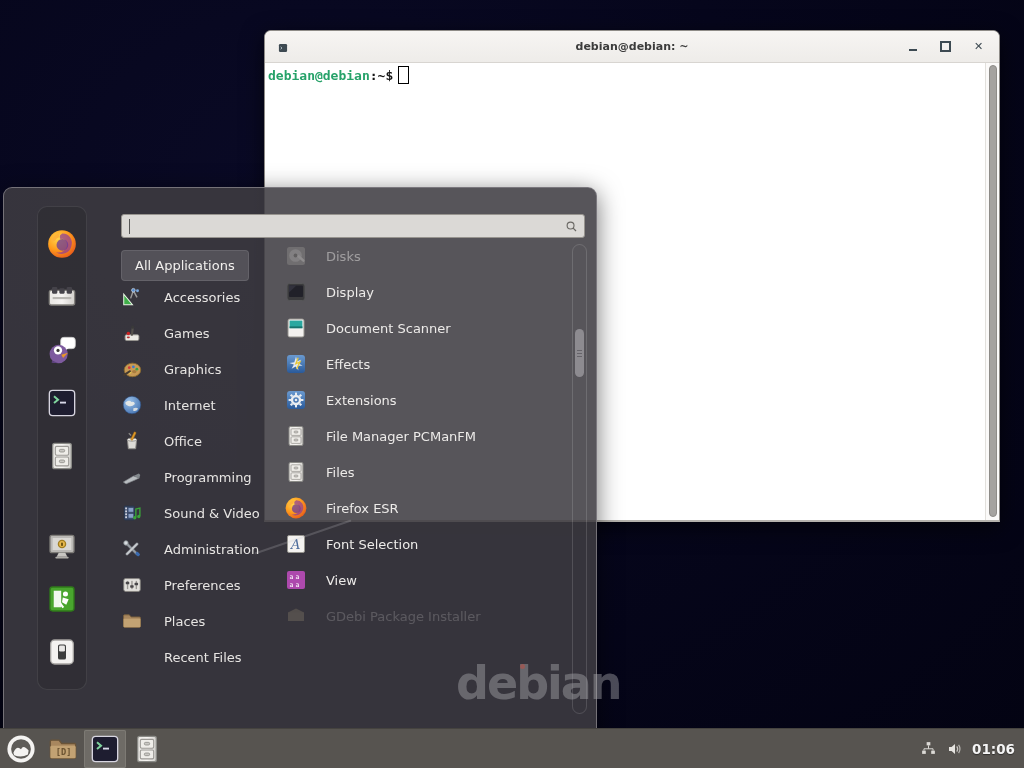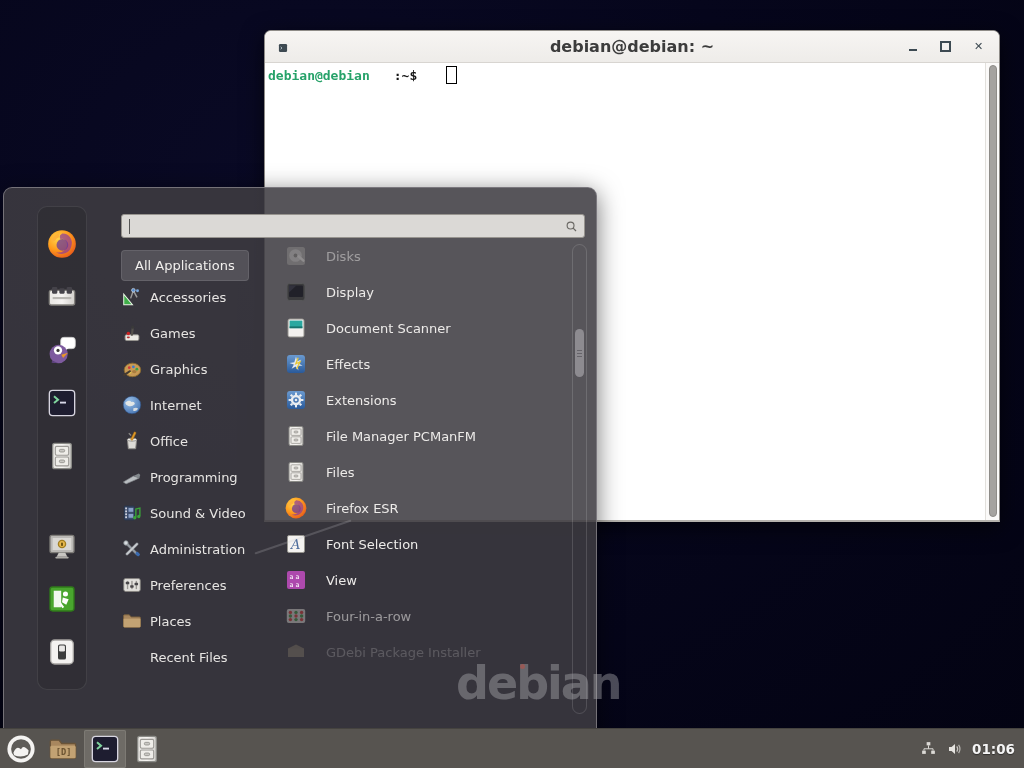--- a/index.html
+++ b/index.html
@@ -6,32 +6,32 @@
   #screen{position:relative;width:1024px;height:768px;overflow:hidden;
     font-family:"DejaVu Sans","Liberation Sans",sans-serif;
     background:radial-gradient(ellipse at 30% 25%, #0a0a26 0%, #06061c 45%, #030312 100%);}
   
   #terminal{position:absolute;left:264px;top:30px;width:736px;height:492px;
     border-radius:7px 7px 0 0;box-shadow:0 6px 22px rgba(0,0,0,.6);
     border:1px solid #8f8c88;border-bottom:2px solid #b5b2ad;background:#fff;z-index:10;
     display:flex;flex-direction:column;box-sizing:border-box;}
   .titlebar{height:31px;flex:0 0 31px;background:linear-gradient(#f7f5f3,#eeece9);
     border-radius:6px 6px 0 0;border-bottom:1px solid #d8d5d1;display:flex;align-items:center;position:relative;}
-  .titlebar .title{position:absolute;left:0;right:0;text-align:center;font-size:16px;font-weight:bold;color:#3c3c3c;}
+  .titlebar .title{position:absolute;left:0;right:0;text-align:center;font-size:11px;font-weight:bold;color:#3c3c3c;}
   .mini-icon{margin-left:11px;width:14px;height:14px;z-index:2;}
   .win-btns{position:absolute;right:12px;top:0;height:31px;display:flex;align-items:center;gap:16px;}
   .win-btn{width:17px;height:17px;display:flex;align-items:center;justify-content:center;color:#3d4a52;font-size:10px;cursor:default;}
   .glyph-min{width:8px;height:0;border-bottom:2px solid #3d4a52;margin-top:6px;}
   .glyph-max{width:7px;height:7px;border:2px solid #3d4a52;}
   .glyph-close{font-weight:bold;font-size:11px;line-height:1;}
   .menubar{height:28px;flex:0 0 28px;background:#f8f6f4;border-bottom:1px solid #e3e0dc;
     display:flex;align-items:center;padding-left:10px;}
   .menubar span{padding:3px 9px;font-size:13px;color:#2d3436;}
   .term-body{flex:1;background:#fff;position:relative;font-family:"DejaVu Sans Mono","Liberation Mono",monospace;}
-  .prompt{position:absolute;left:3px;top:3px;font-size:13px;font-weight:bold;display:flex;align-items:center;gap:24px;}
+  .prompt{position:absolute;left:3px;top:3px;font-size:13px;font-weight:bold;display:flex;align-items:center;}
   .prompt .user{color:#26a269;}
   .prompt .suffix{color:#161616;}
   .cursor{display:inline-block;width:9px;height:16px;border:1.5px solid #000;margin-left:5px;}
   .term-scroll{position:absolute;top:0;right:0;bottom:0;width:13px;background:#fbfaf9;border-left:1px solid #e2e0dc;}
   .term-thumb{position:absolute;top:2px;right:2px;width:8px;height:calc(100% - 5px);background:#a5a3a0;border:1px solid #8e8c88;border-radius:5px;box-sizing:border-box;}
   
   #app-menu{position:absolute;left:3px;top:187px;width:594px;height:682px;z-index:20;
     background:rgba(62,60,66,0.87);border:1px solid rgba(128,126,132,0.85);border-radius:9px;
     box-shadow:0 5px 24px rgba(0,0,0,0.55);box-sizing:border-box;}
   .sb-panel{position:absolute;left:33px;top:18px;width:50px;height:484px;border-radius:10px;
@@ -42,21 +42,21 @@
   .searchwrap{position:absolute;left:117px;top:26px;width:464px;height:24px;background:#dbd9d6;
     border:1px solid #97948f;border-radius:3px;box-sizing:border-box;display:flex;align-items:center;}
   .searchwrap input{flex:1;border:none;background:transparent;outline:none;height:100%;
     font-size:13px;color:#222;padding:0 4px 0 7px;font-family:inherit;}
   .caret{position:absolute;left:7px;top:4px;width:1px;height:15px;background:#555;}
   .search-ic{margin-right:5px;width:15px;height:15px;flex:0 0 15px;}
   .allapps{position:absolute;left:117px;top:62px;height:29px;padding:0 13px;display:inline-flex;align-items:center;
     background:rgba(255,255,255,0.14);border:1px solid rgba(255,255,255,0.10);border-radius:4px;
     color:#f1efed;font-size:13px;cursor:pointer;}
   .cats{position:absolute;left:117px;top:91px;width:150px;}
-  .cat-row{height:36px;display:flex;align-items:center;gap:7px;cursor:pointer;}
+  .cat-row{height:36px;display:flex;align-items:center;gap:21px;cursor:pointer;}
   .cat-row .lbl{font-size:13px;color:#e7e5e3;}
   .apps{position:absolute;left:280px;top:50px;width:286px;}
   .app-row{height:36px;display:flex;align-items:center;gap:18px;cursor:pointer;}
   .app-row .lbl{font-size:13px;color:#edebe9;}
   .app-row.fade1{opacity:0.48;}
   .app-row.fade2{opacity:0.55;}
   .app-row.fade3{opacity:0.20;}
   .menu-scroll{position:absolute;left:568px;top:56px;width:15px;height:470px;
     border:1px solid rgba(255,255,255,0.14);border-radius:8px;box-sizing:border-box;}
   .menu-thumb{position:absolute;left:2px;top:84px;width:9px;height:48px;background:#8d8b90;border-radius:5px;
@@ -485,39 +485,20 @@
         <div class="app-row">
           <span style="width: 24px; height: 24px; display: inline-flex; flex: 0 0 24px;">
             <svg width="24" height="24" viewBox="0 0 24 24">
               <rect x="3" y="3" width="18" height="18" rx="2" fill="#ad49ad"></rect>
               <text x="5.4" y="11.4" font-family="DejaVu Sans, sans-serif" font-size="6.6" fill="#fff">a a</text>
               <text x="5.4" y="19" font-family="DejaVu Sans, sans-serif" font-size="6.6" fill="#fff">a a</text>
             </svg>
           </span>
           <span class="lbl">View</span>
         </div>
-        <div class="app-row fade2">
-          <span style="width: 24px; height: 24px; display: inline-flex; flex: 0 0 24px;">
-            <svg width="24" height="24" viewBox="0 0 24 24">
-              <rect x="2.8" y="5" width="18.4" height="14" rx="2" fill="#b2b0ae"></rect>
-              <g>
-                <circle cx="6.4" cy="8.4" r="1.7" fill="#b03434"></circle>
-                <circle cx="12" cy="8.4" r="1.7" fill="#3a7a3a"></circle>
-                <circle cx="17.6" cy="8.4" r="1.7" fill="#b03434"></circle>
-                <circle cx="6.4" cy="12" r="1.7" fill="#3a7a3a"></circle>
-                <circle cx="12" cy="12" r="1.7" fill="#b03434"></circle>
-                <circle cx="17.6" cy="12" r="1.7" fill="#3a7a3a"></circle>
-                <circle cx="6.4" cy="15.6" r="1.7" fill="#b03434"></circle>
-                <circle cx="12" cy="15.6" r="1.7" fill="#3a7a3a"></circle>
-                <circle cx="17.6" cy="15.6" r="1.7" fill="#b03434"></circle>
-              </g>
-            </svg>
-          </span>
-          <span class="lbl">Four-in-a-row</span>
-        </div>
         <div class="app-row fade3">
           <span style="width: 24px; height: 24px; display: inline-flex; flex: 0 0 24px;">
             <svg width="24" height="24" viewBox="0 0 24 24">
               <path d="M4 8.5 L12 4.5 L20 8.5 L20 17 L4 17 Z" fill="#c0b088"></path>
               <rect x="4" y="8.5" width="16" height="8.5" rx="1" fill="#cdbd94"></rect>
             </svg>
           </span>
           <span class="lbl">GDebi Package Installer</span>
         </div>
       </div>

